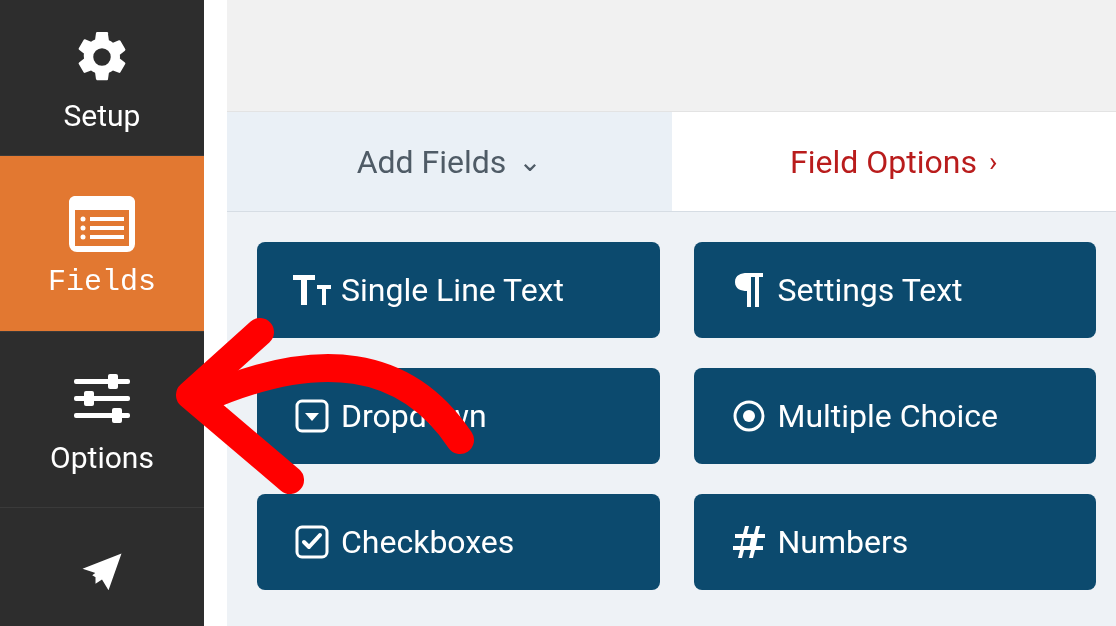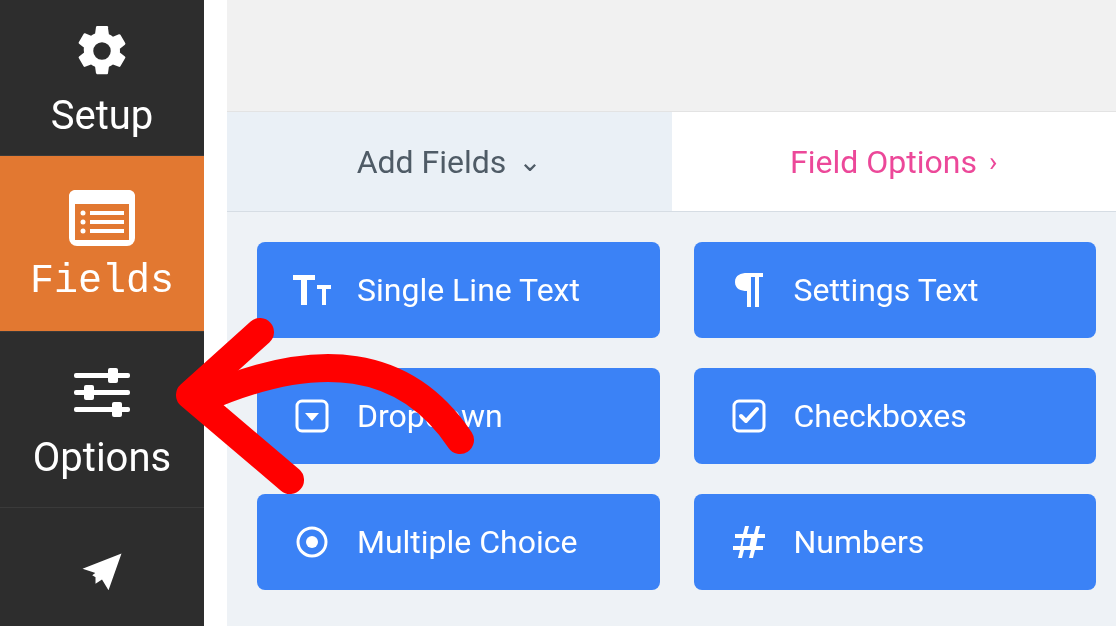--- a/index.html
+++ b/index.html
@@ -28,21 +28,21 @@
     background: #e27831;
     font-family: Liberation Mono, monospace;
   }
   .sidebar-item .icon-wrap {
     height: 70px;
     display: flex;
     align-items: center;
     justify-content: center;
   }
   .sidebar-item .label {
-    font-size: 40px;
+    font-size: 30px;
     font-weight: 400;
     margin-top: 6px;
   }
   .sidebar-item:first-child { height: 160px; }
   .sidebar-item:last-child { border-bottom: none; }
 
   
   .main {
     flex: 1;
     height: 100%;
@@ -65,45 +65,45 @@
   .tab {
     flex: 1;
     display: flex;
     align-items: center;
     justify-content: center;
     font-size: 32px;
     color: #4f5b66;
     cursor: pointer;
     gap: 12px;
   }
-  .tab.inactive { color: #ec4899; background: #ffffff; }
+  .tab.inactive { color: #b91c1c; background: #ffffff; }
   .tab .chev { font-size: 28px; }
 
   .fields-area {
     flex: 1;
     padding: 30px 20px 0 30px;
     overflow: hidden;
   }
   .fields-grid {
     display: grid;
     grid-template-columns: 1fr 1fr;
     gap: 30px 34px;
   }
   .field-btn {
-    background: #3b82f6;
+    background: #0c4a6e;
     color: #ffffff;
     border-radius: 8px;
     height: 96px;
     display: flex;
     align-items: center;
     padding: 0 36px;
     font-size: 32px;
     font-weight: 400;
     cursor: pointer;
-    gap: 26px;
+    gap: 10px;
   }
   .field-btn .fi { width: 38px; height: 38px; display:flex; align-items:center; justify-content:center; flex-shrink:0; }
 
   
   .arrow-overlay {
     position: absolute;
     left: 130px; top: 260px;
     pointer-events: none;
   }
 
@@ -209,35 +209,35 @@
               <rect x="2" y="2" width="30" height="30" rx="5" stroke="#fff" stroke-width="3"></rect>
               <path d="M10 14l7 8 7-8" fill="#fff"></path>
             </svg>
         </span>
         <span>Dropdown</span>
       </div>
 
       <div class="field-btn">
         <span class="fi">
           <svg width="34" height="34" viewBox="0 0 34 34" fill="none">
+              <circle cx="17" cy="17" r="14" stroke="#fff" stroke-width="3"></circle>
+              <circle cx="17" cy="17" r="6" fill="#fff"></circle>
+            </svg>
+        </span>
+        <span>Multiple Choice</span>
+      </div>
+
+      <div class="field-btn">
+        <span class="fi">
+          <svg width="34" height="34" viewBox="0 0 34 34" fill="none">
               <rect x="2" y="2" width="30" height="30" rx="5" stroke="#fff" stroke-width="3"></rect>
               <path d="M9 17l5 5 11-12" stroke="#fff" stroke-width="4" fill="none" stroke-linecap="round" stroke-linejoin="round"></path>
             </svg>
         </span>
         <span>Checkboxes</span>
-      </div>
-
-      <div class="field-btn">
-        <span class="fi">
-          <svg width="34" height="34" viewBox="0 0 34 34" fill="none">
-              <circle cx="17" cy="17" r="14" stroke="#fff" stroke-width="3"></circle>
-              <circle cx="17" cy="17" r="6" fill="#fff"></circle>
-            </svg>
-        </span>
-        <span>Multiple Choice</span>
       </div>
 
       <div class="field-btn">
         <span class="fi">
           <svg width="32" height="32" viewBox="0 0 32 32" fill="#fff">
               <path d="M12 0l-2 8H2v4h7l-1.5 8H0v4h7L5 32h4l2-8h7l-2 8h4l2-8h8v-4h-7l1.5-8H32V8h-7l2-8h-4l-2 8h-7l2-8h-4zm-1 12h7l-1.5 8h-7l1.5-8z"></path>
             </svg>
         </span>
         <span>Numbers</span>
       </div>

